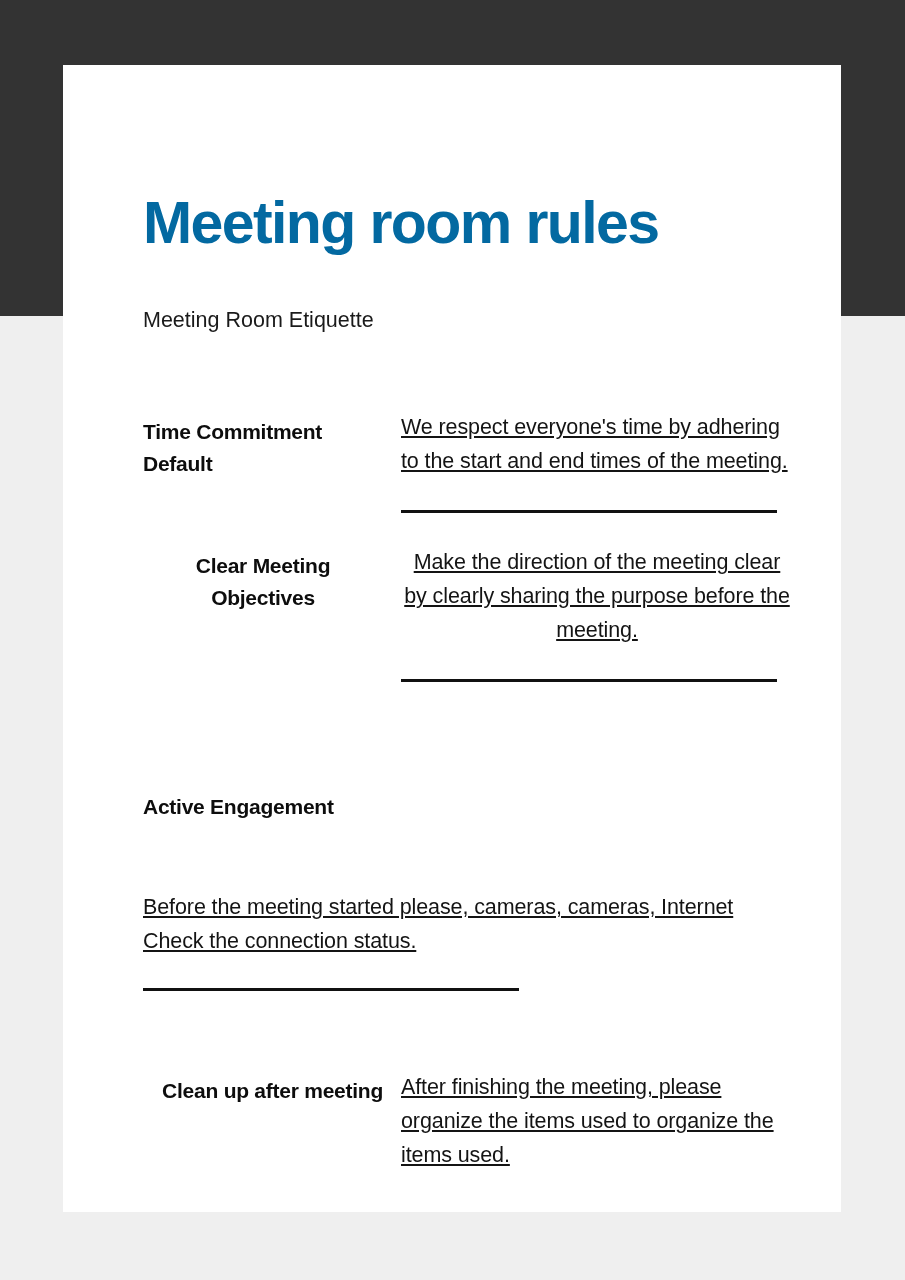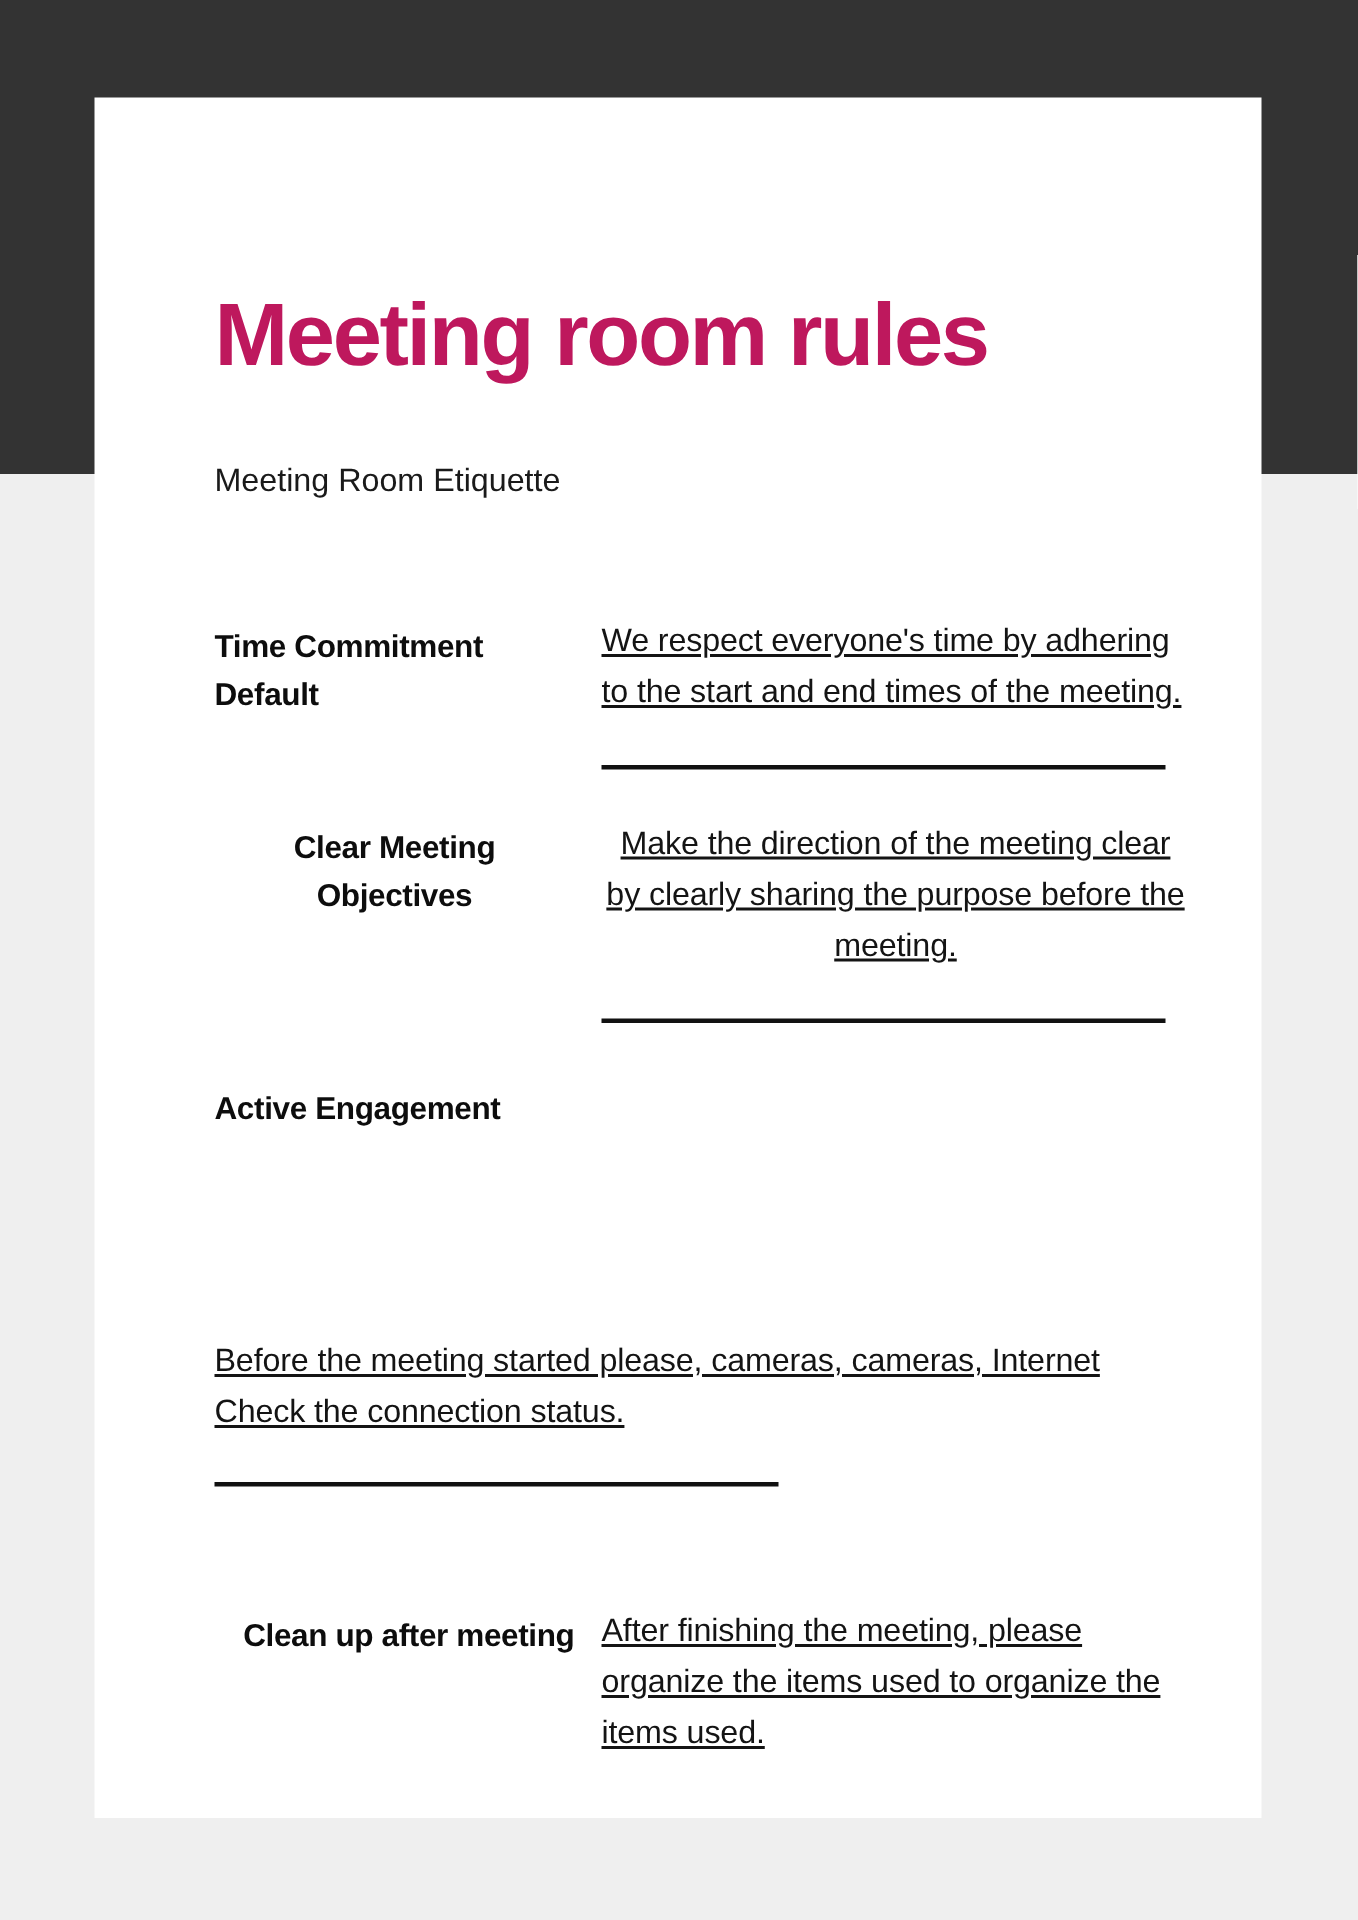--- a/index.html
+++ b/index.html
@@ -40,21 +40,21 @@
     padding: 0;
   }
 
   .page-title {
     margin: 0;
     padding: 0;
     font-family: "Liberation Sans", sans-serif;
     font-size: 59px;
     font-weight: 700;
     letter-spacing: -1.6px;
-    color: #be185d;
+    color: #0369a1;
     line-height: 1.0;
     position: absolute;
     left: 80px;
     top: 129px;
     white-space: nowrap;
   }
 
   .page-subtitle {
     margin: 0;
     padding: 0;
@@ -113,21 +113,21 @@
   .rule-divider {
     height: 3px;
     background: #111111;
     width: 376px;
     margin-left: 0;
   }
 
   
   .rule-row.r1 { min-height: 135px; }
   .rule-row.r2 { min-height: 174px; text-align: center; }
-  .rule-row.r3 { min-height: 171px; }
+  .rule-row.r3 { min-height: 171px; align-items: center; }
   .rule-row.r4 { min-height: 180px; }
   .rule-row.r5 { min-height: 120px; }
 
   .rule-row.r1 .rule-term { padding-top: 6px; }
   .rule-row.r2 .rule-term { padding-top: 5px; }
   .rule-row.r3 .rule-term { padding-top: 5px; }
   .rule-row.r4 .rule-term { padding-top: 5px; }
   .rule-row.r5 .rule-term { padding-top: 5px; text-align: right; }
 
   .spacer-to-divider-1 { height: 32px; }

